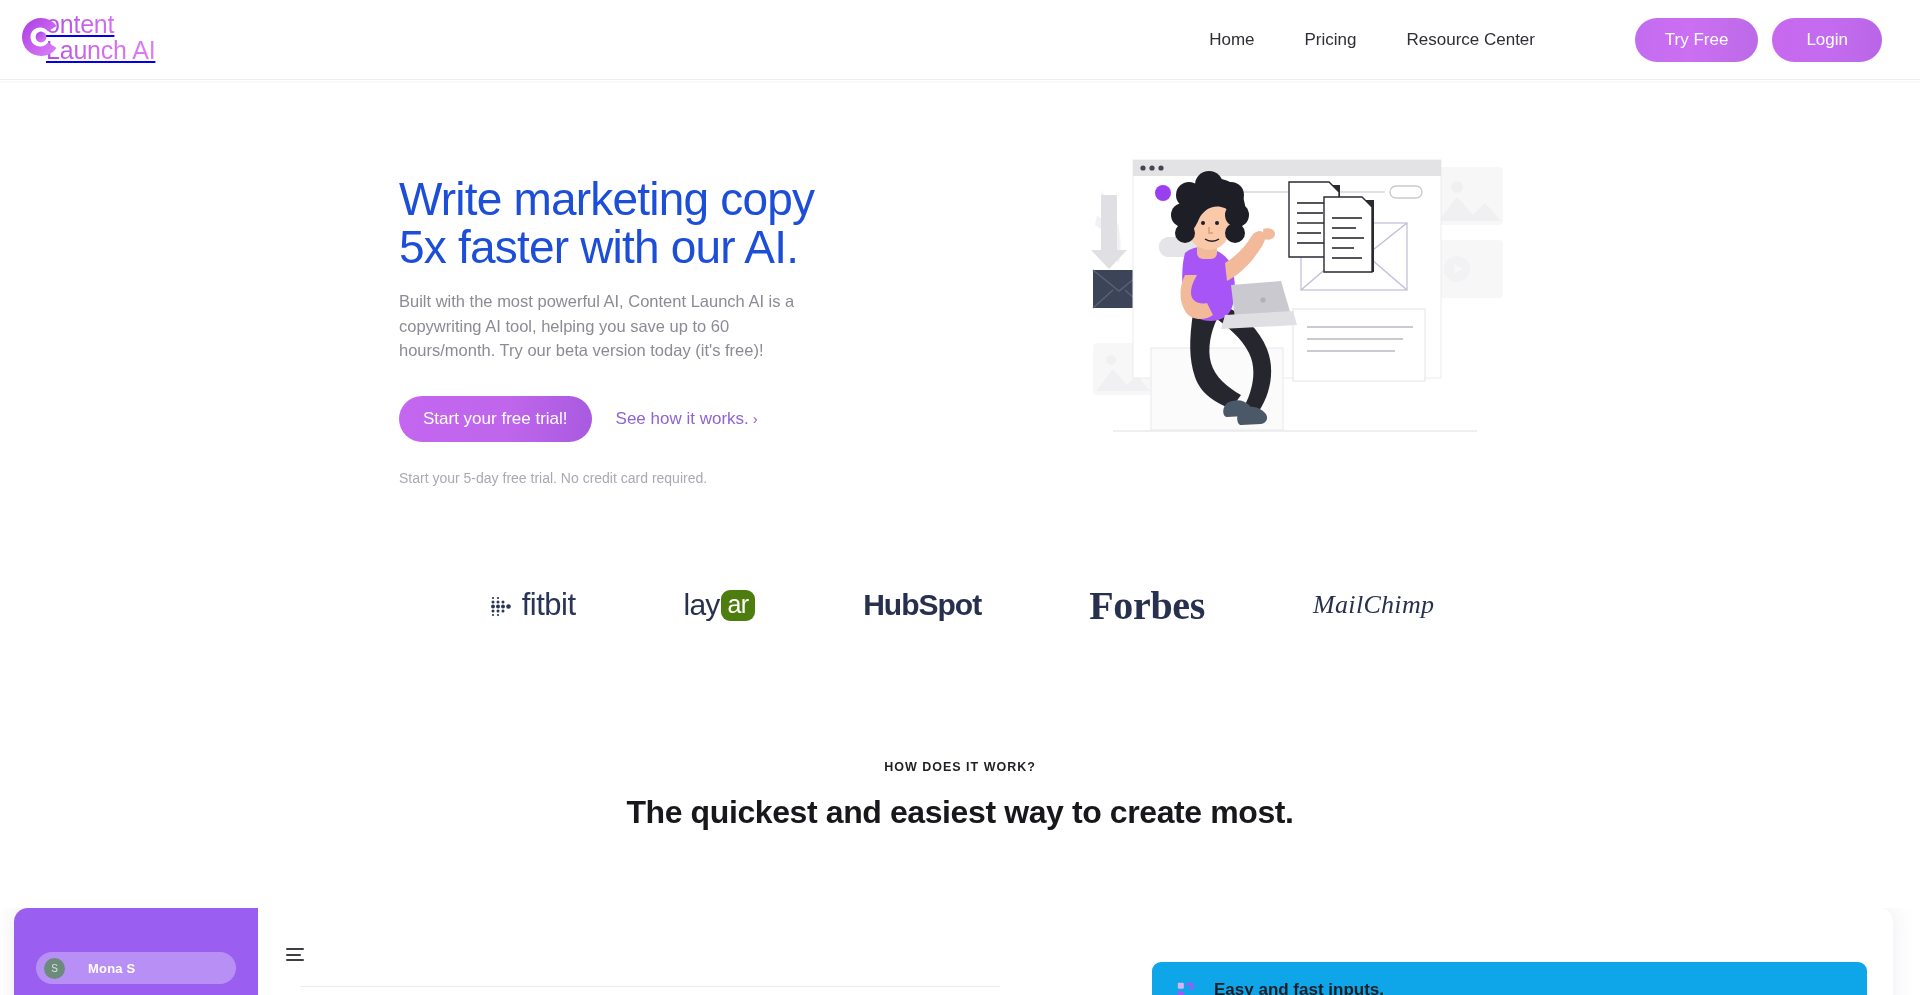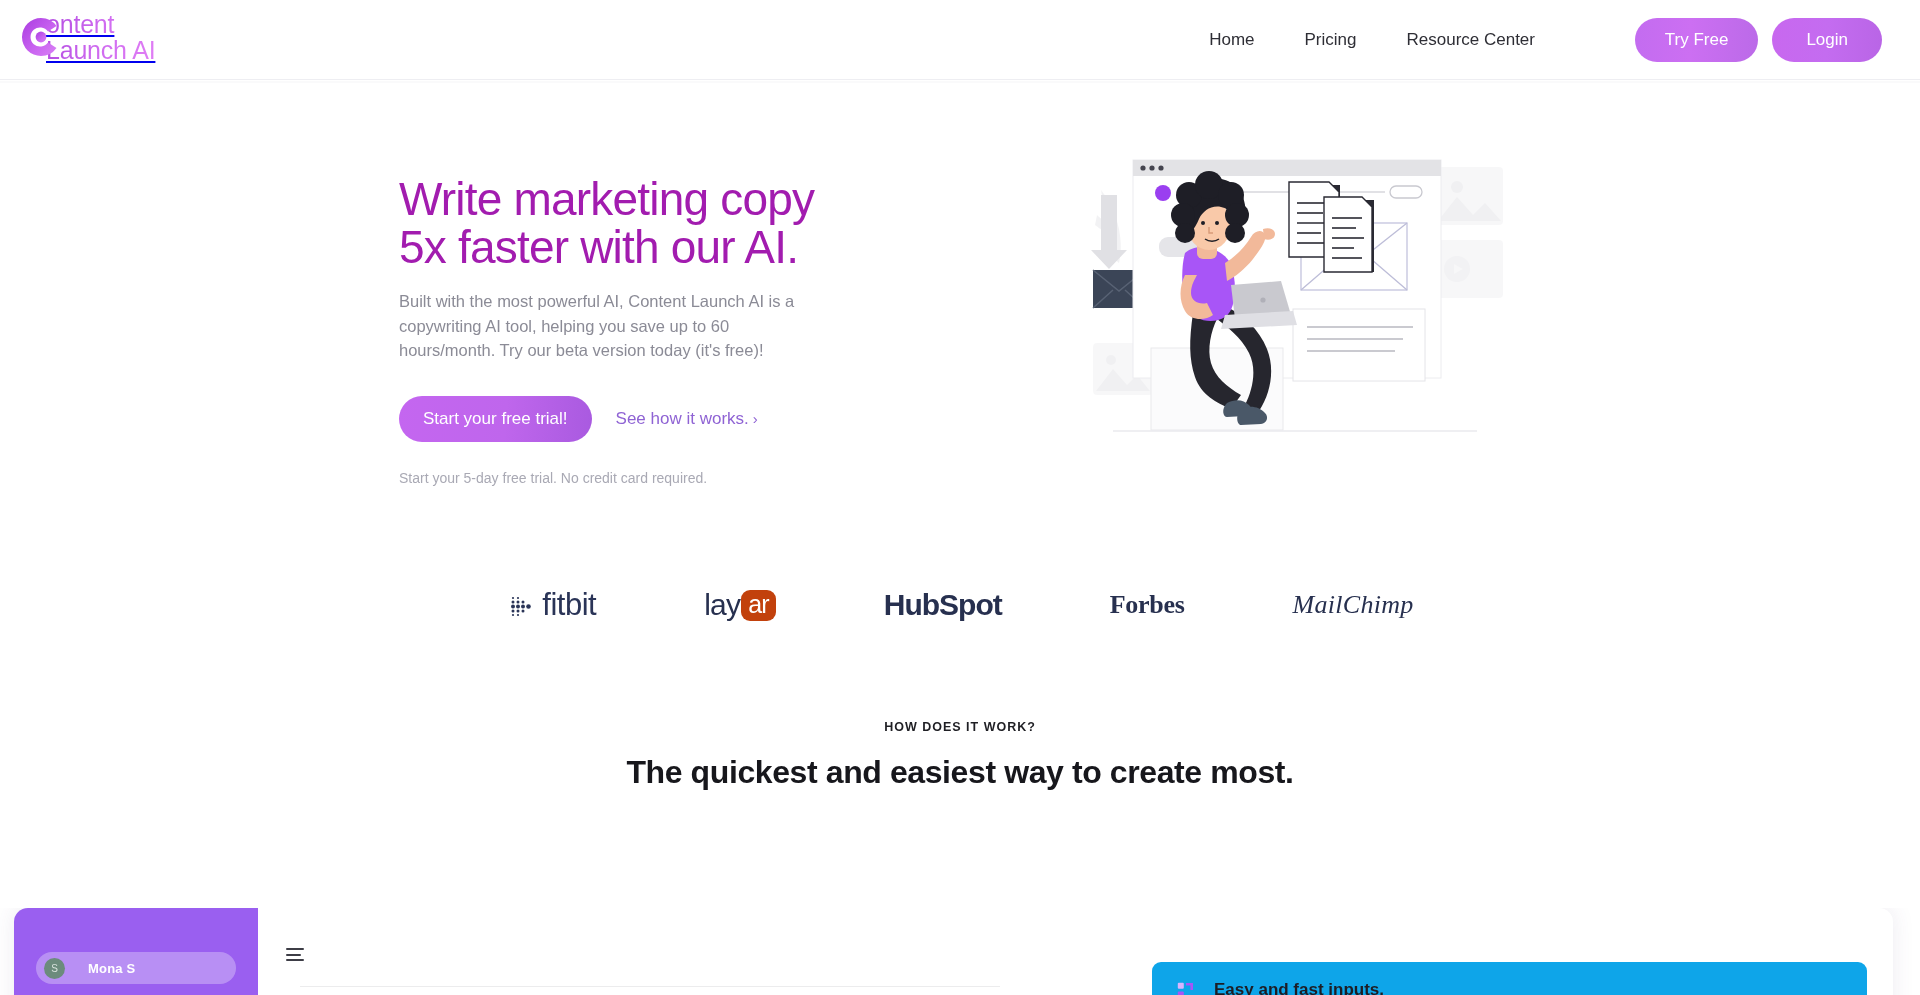--- a/index.html
+++ b/index.html
@@ -111,21 +111,21 @@
   .hero-copy {
     position: absolute;
     left: 399px;
     top: 95px;
     width: 430px;
   }
   .hero-title {
     font-size: 46px;
     line-height: 48px;
     font-weight: 400;
-    color: #a21caf;
+    color: #1d4ed8;
     letter-spacing: -0.8px;
   }
   .hero-title .l2 { display: block; }
   .hero-sub {
     margin-top: 18px;
     font-size: 16.5px;
     line-height: 24.5px;
     color: #8b8b96;
     width: 420px;
   }
@@ -182,36 +182,36 @@
     display: flex;
     align-items: center;
     justify-content: center;
     gap: 108px;
     color: #2a3457;
   }
   .brand { display: flex; align-items: center; height: 52px; }
   .brand-fitbit { font-size: 31px; letter-spacing: -0.5px; color: #2a3457; font-weight: 400; }
   .brand-layar { font-size: 30px; letter-spacing: -0.8px; color: #27304f; display: flex; align-items: center; }
   .layar-chip {
-    background: #c2410c;
+    background: #4d7c0f;
     color: #fff;
     border-radius: 9px;
     padding: 1px 7px 3px 7px;
     font-size: 25px;
     margin-left: 1px;
     line-height: 27px;
   }
   .brand-hubspot { font-size: 30px; font-weight: 700; letter-spacing: -1px; color: #27304f; position: relative; }
-  .brand-forbes { font-family: "Liberation Serif", serif; font-size: 26px; font-weight: 700; letter-spacing: -0.3px; color: #27304f; }
+  .brand-forbes { font-family: "Liberation Serif", serif; font-size: 40px; font-weight: 700; letter-spacing: -0.3px; color: #27304f; }
   .brand-mailchimp { font-family: "Liberation Serif", serif; font-style: italic; font-size: 26px; color: #27304f; letter-spacing: 0.3px; }
 
   
   .how {
     position: absolute;
-    top: 720px; left: 0;
+    top: 760px; left: 0;
     width: 1920px;
     text-align: center;
   }
   .how-eyebrow {
     font-size: 12.5px;
     letter-spacing: 1.0px;
     font-weight: 700;
     color: #1f1f24;
     text-transform: uppercase;
   }

